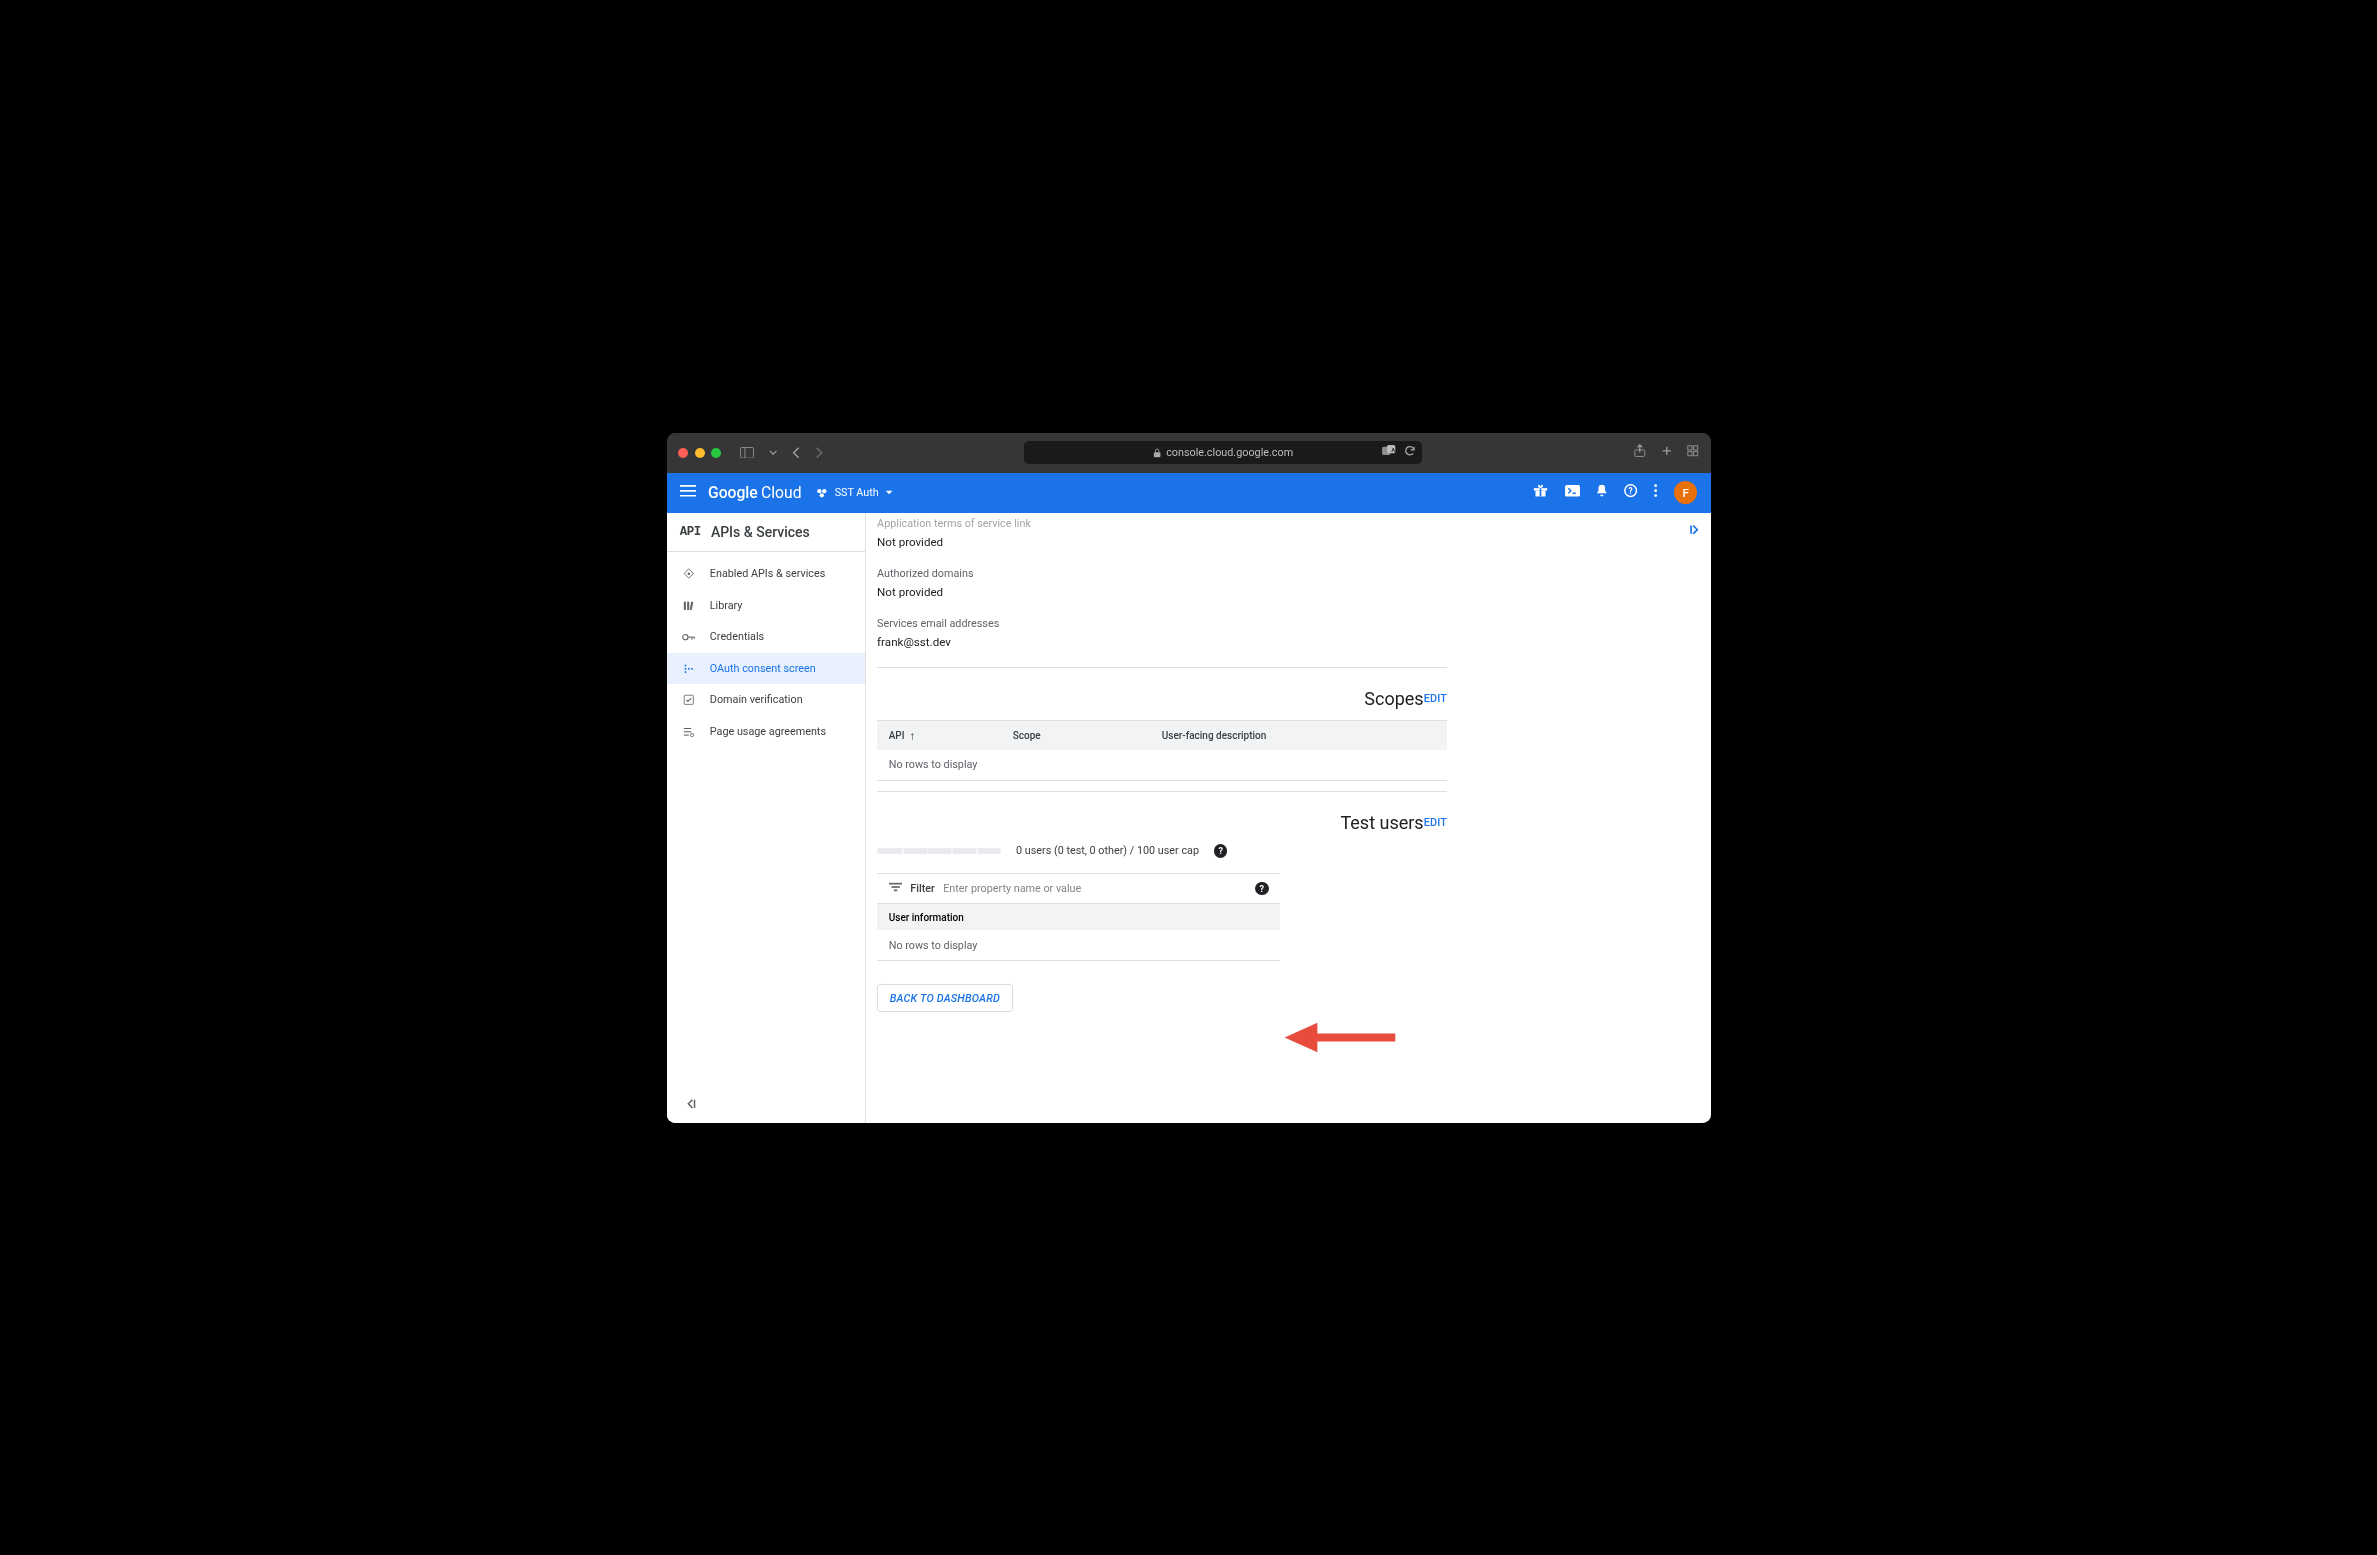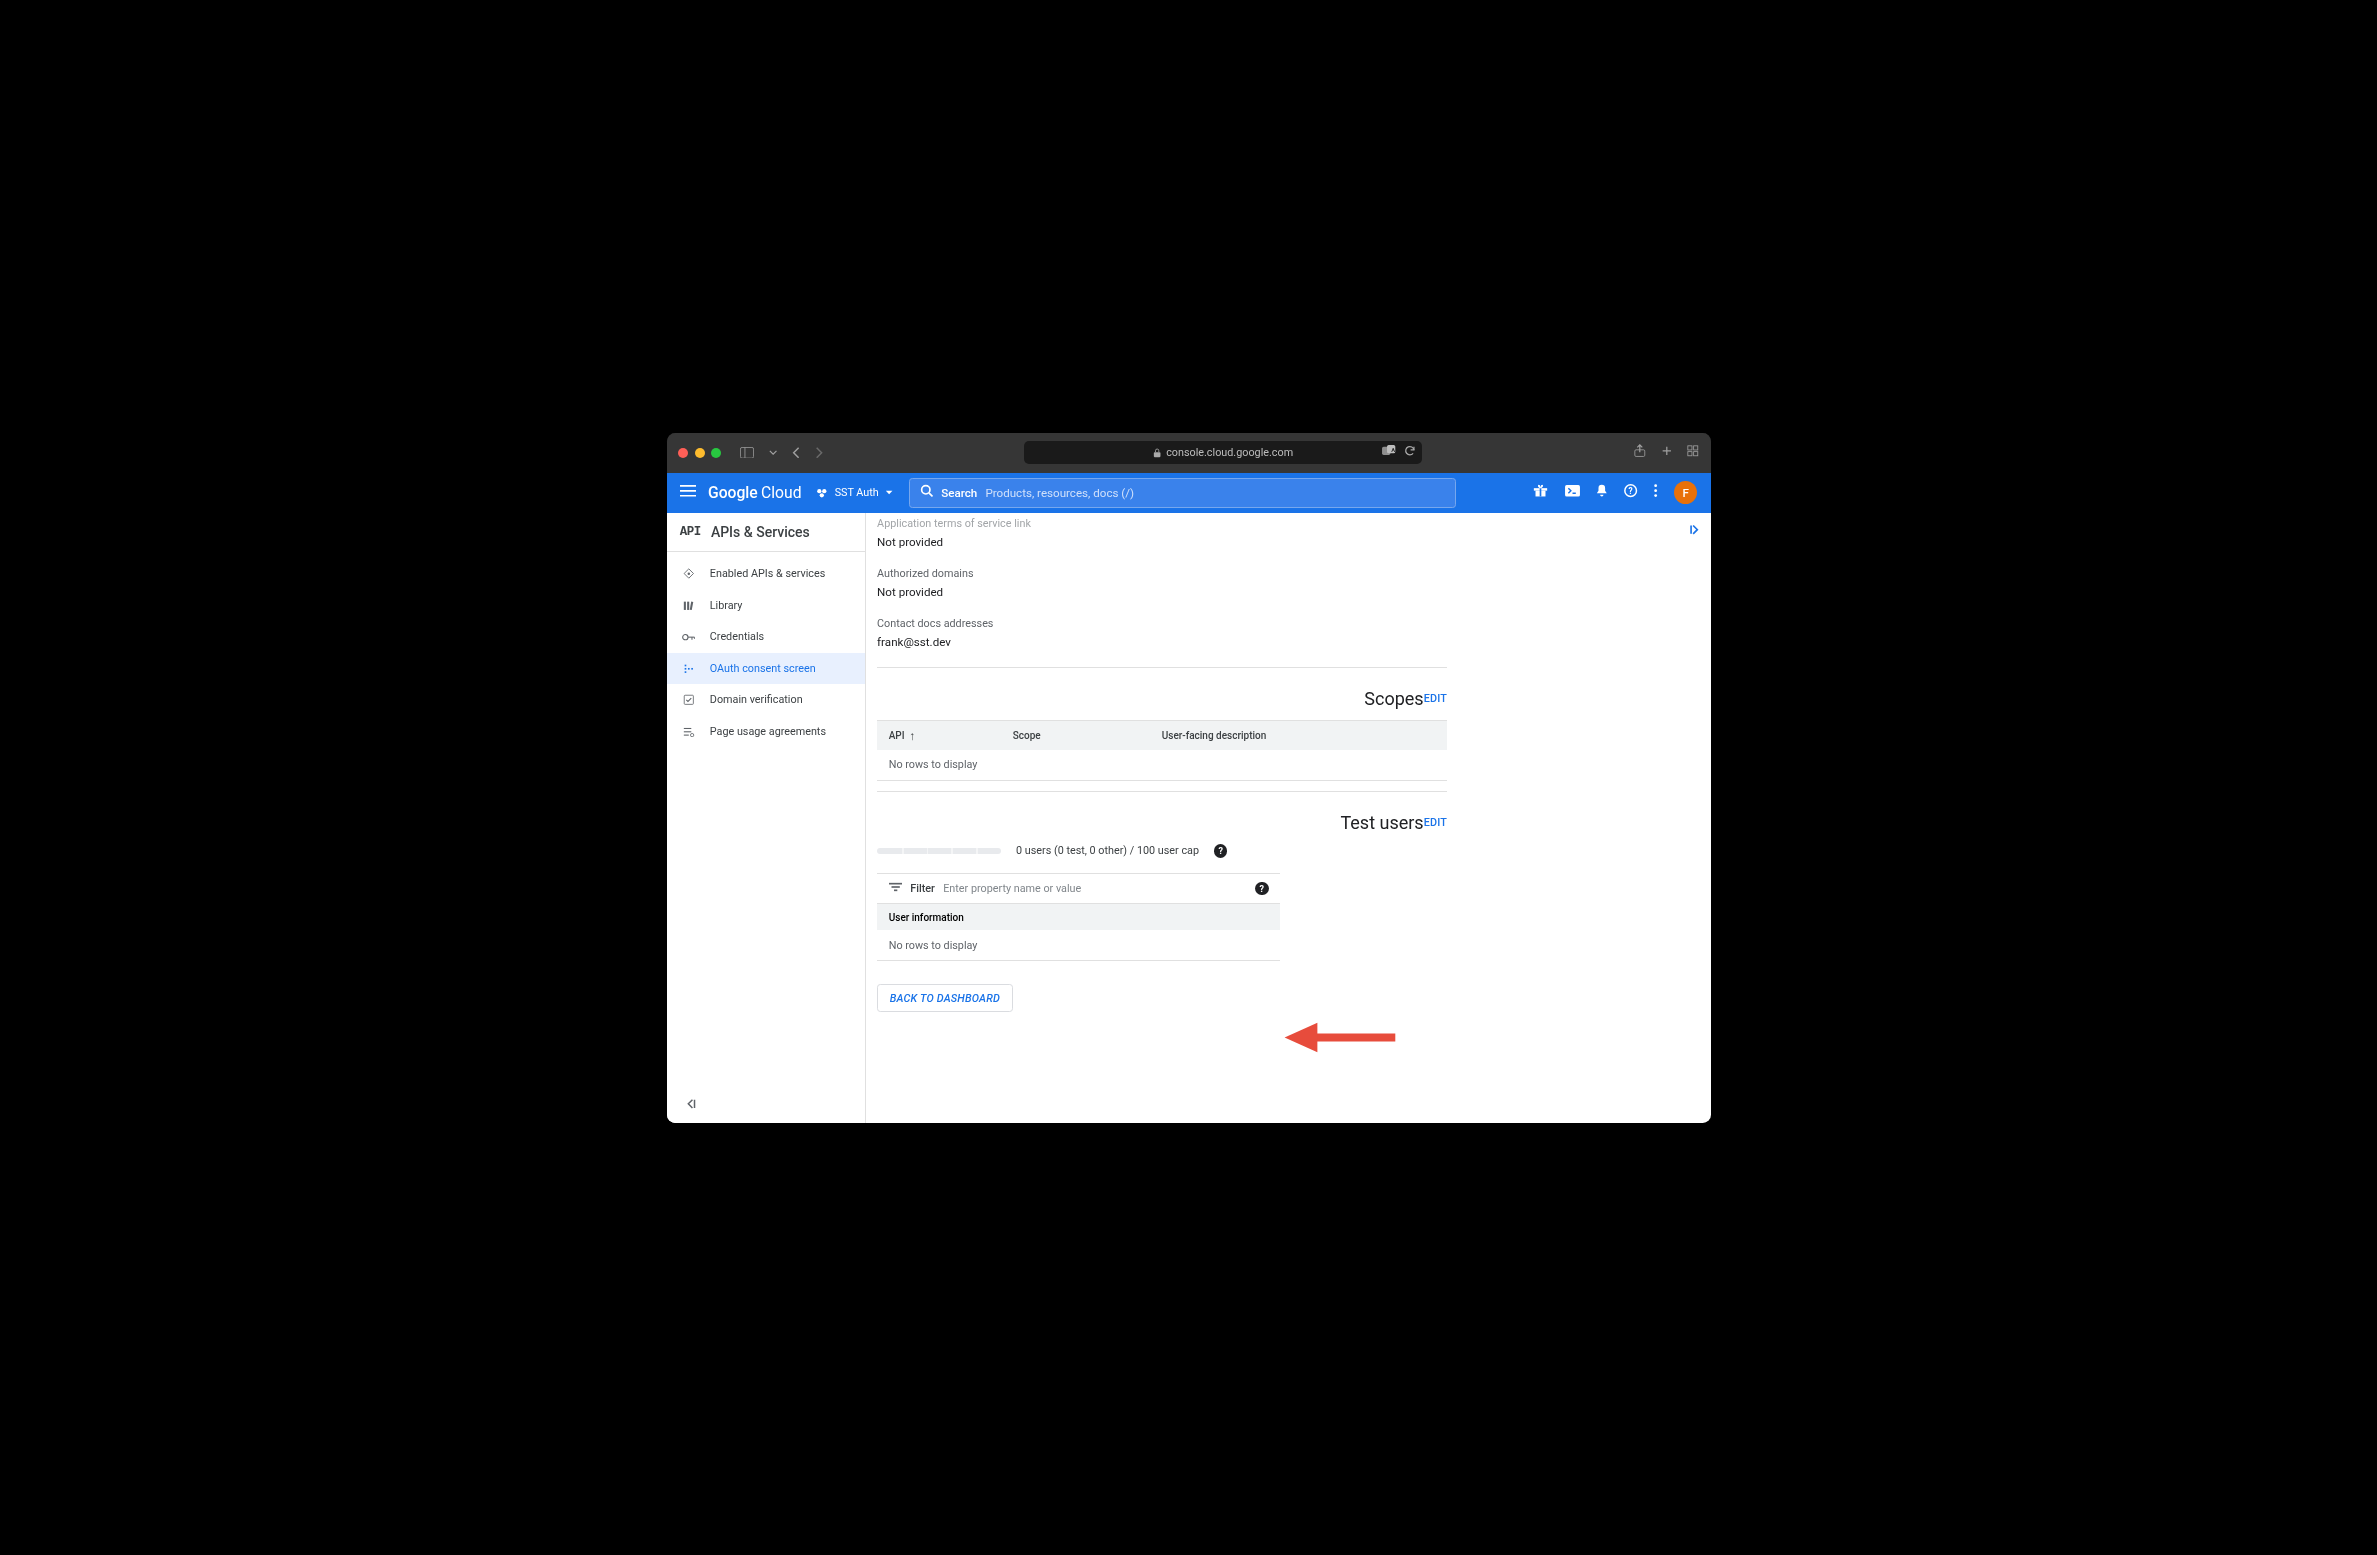--- a/index.html
+++ b/index.html
@@ -294,30 +294,20 @@
           <circle cx="4" cy="5" r="2.6" fill="#fff"></circle>
           <circle cx="10" cy="5" r="2.6" fill="#fff"></circle>
           <circle cx="7" cy="10" r="2.6" fill="#fff"></circle>
         </svg>
       <span>SST Auth</span>
       <svg width="8.3" height="5" viewBox="0 0 10 6">
           <path d="M1 1l4 4 4-4" fill="#fff"></path>
         </svg>
     </span>
 
-    <div class="search-box">
-      <span>
-        <svg width="13.3" height="13.3" viewBox="0 0 16 16">
-            <circle cx="7" cy="7" r="5" stroke="#fff" stroke-width="2" fill="none"></circle>
-            <line x1="11" y1="11" x2="15" y2="15" stroke="#fff" stroke-width="2"></line>
-          </svg>
-      </span>
-      <span class="lbl">Search</span>
-      <span class="ph">Products, resources, docs (/)</span>
-    </div>
 
     <div class="gcp-right">
       <span class="ico">
         <svg width="15" height="13.3" viewBox="0 0 18 16">
             <rect x="1" y="5" width="16" height="3" fill="#fff"></rect>
             <rect x="3" y="8" width="12" height="7" fill="#fff"></rect>
             <rect x="8" y="5" width="2" height="10" fill="#1a73e8"></rect>
             <path d="M9 5C6 5 5 1 7 1s2 4 2 4 0-4 2-4 1 4-2 4" fill="#fff"></path>
           </svg>
       </span>
@@ -447,21 +437,21 @@
           <div class="field-label cut">Application terms of service link</div>
           <div class="field-value">Not provided</div>
         </div>
 
         <div class="field">
           <div class="field-label">Authorized domains</div>
           <div class="field-value">Not provided</div>
         </div>
 
         <div class="field">
-          <div class="field-label">Contact docs addresses</div>
+          <div class="field-label">Services email addresses</div>
           <div class="field-value">frank@sst.dev</div>
         </div>
 
         <hr class="sep" style="max-width:570px">
 
         <div class="sect-block">
           <div class="sect-head">
             <div class="sect-title">Scopes</div>
             <span class="edit-link">EDIT</span>
           </div>

